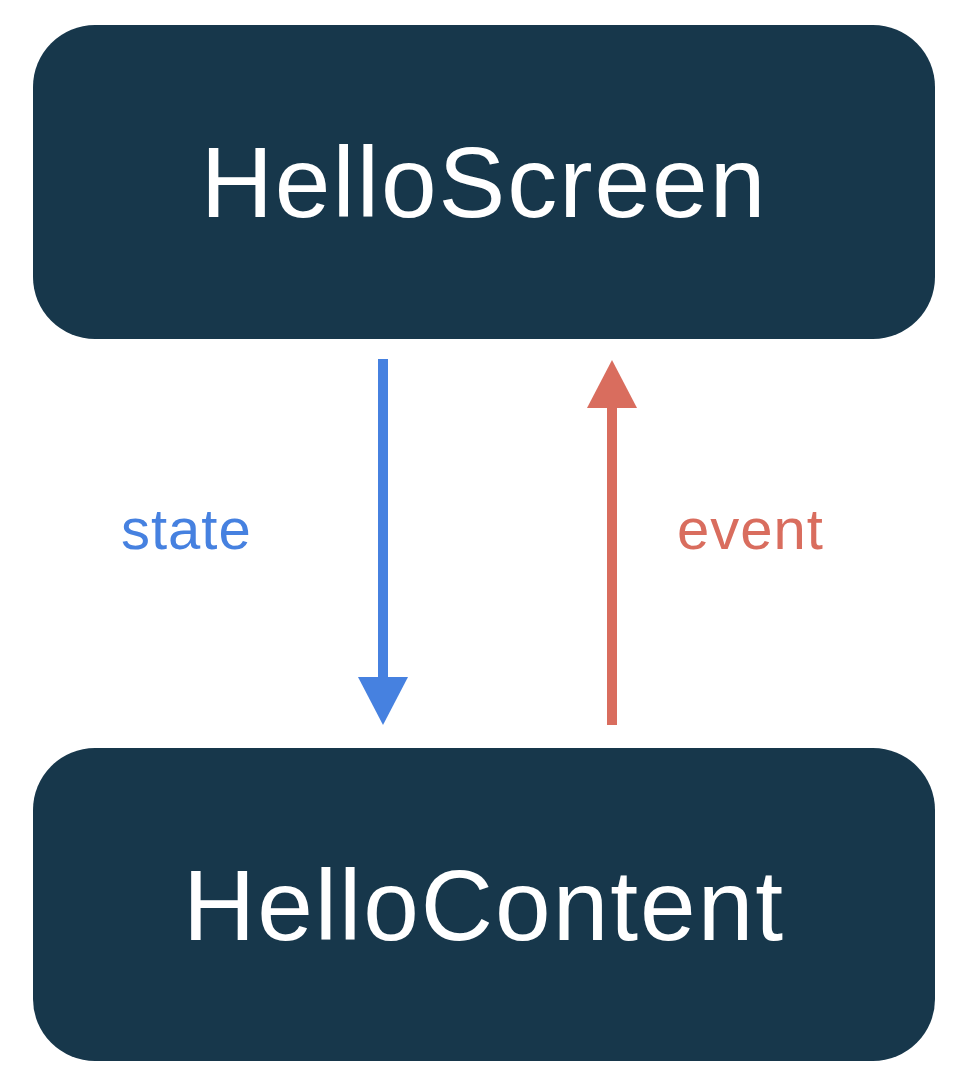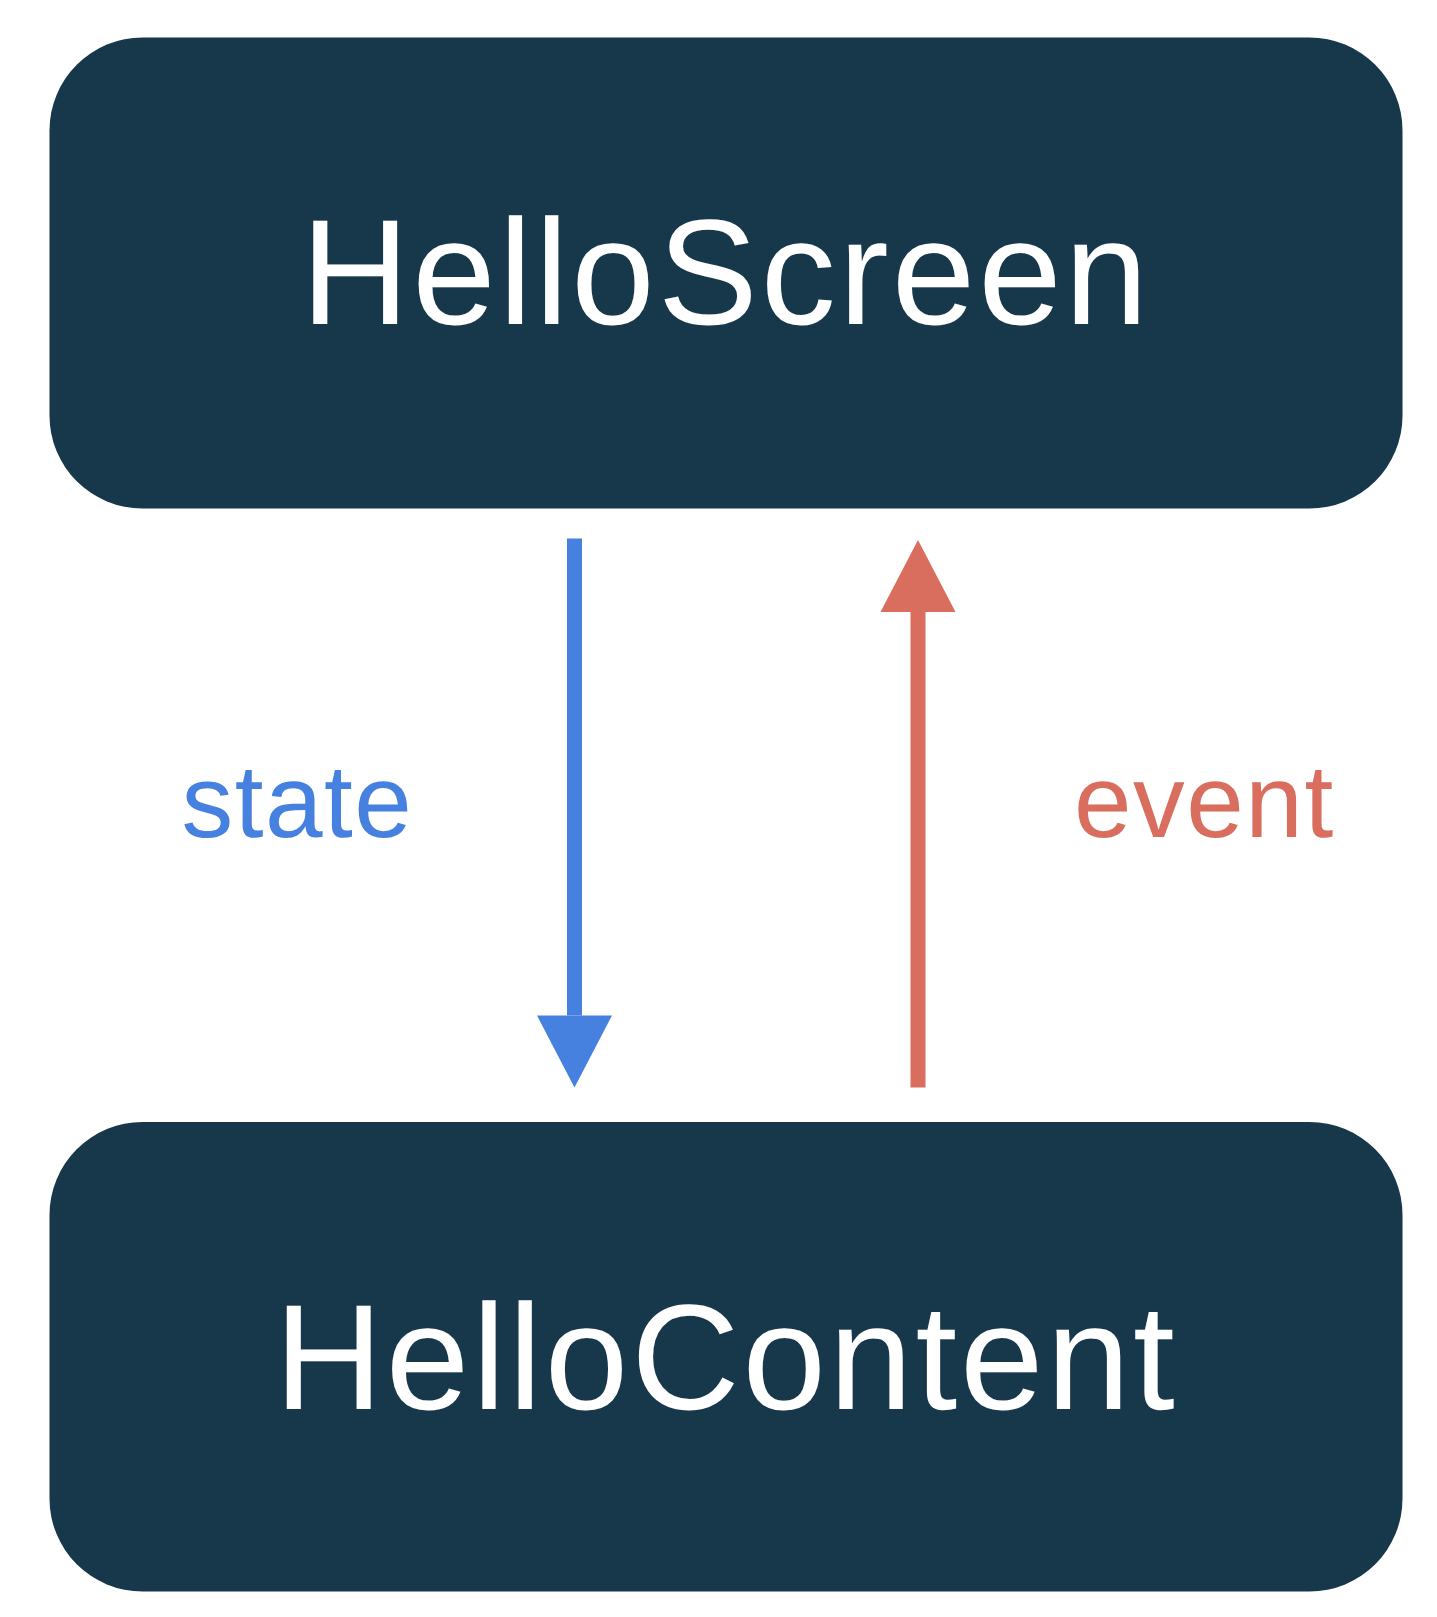--- a/index.html
+++ b/index.html
@@ -63,27 +63,27 @@
     border-top: 48px solid var(--state-color);
   }
   .head-event {
     left: 587px; top: 360px;
     border-left: 25px solid transparent;
     border-right: 25px solid transparent;
     border-bottom: 48px solid var(--event-color);
   }
   .flow-label {
     position: absolute;
-    font-size: 69px;
+    font-size: 58px;
     line-height: 1;
     letter-spacing: 1px;
     white-space: nowrap;
   }
   .label-state { left: 121px; top: 500px; color: var(--state-color); }
-  .label-event { left: 716px; top: 500px; color: var(--event-color); }
+  .label-event { left: 677px; top: 500px; color: var(--event-color); }
 </style>
 </head>
 <body>
 
 <div class="canvas">
 
   <div class="node-box top">
     <span class="node-label">HelloScreen</span>
   </div>
 

